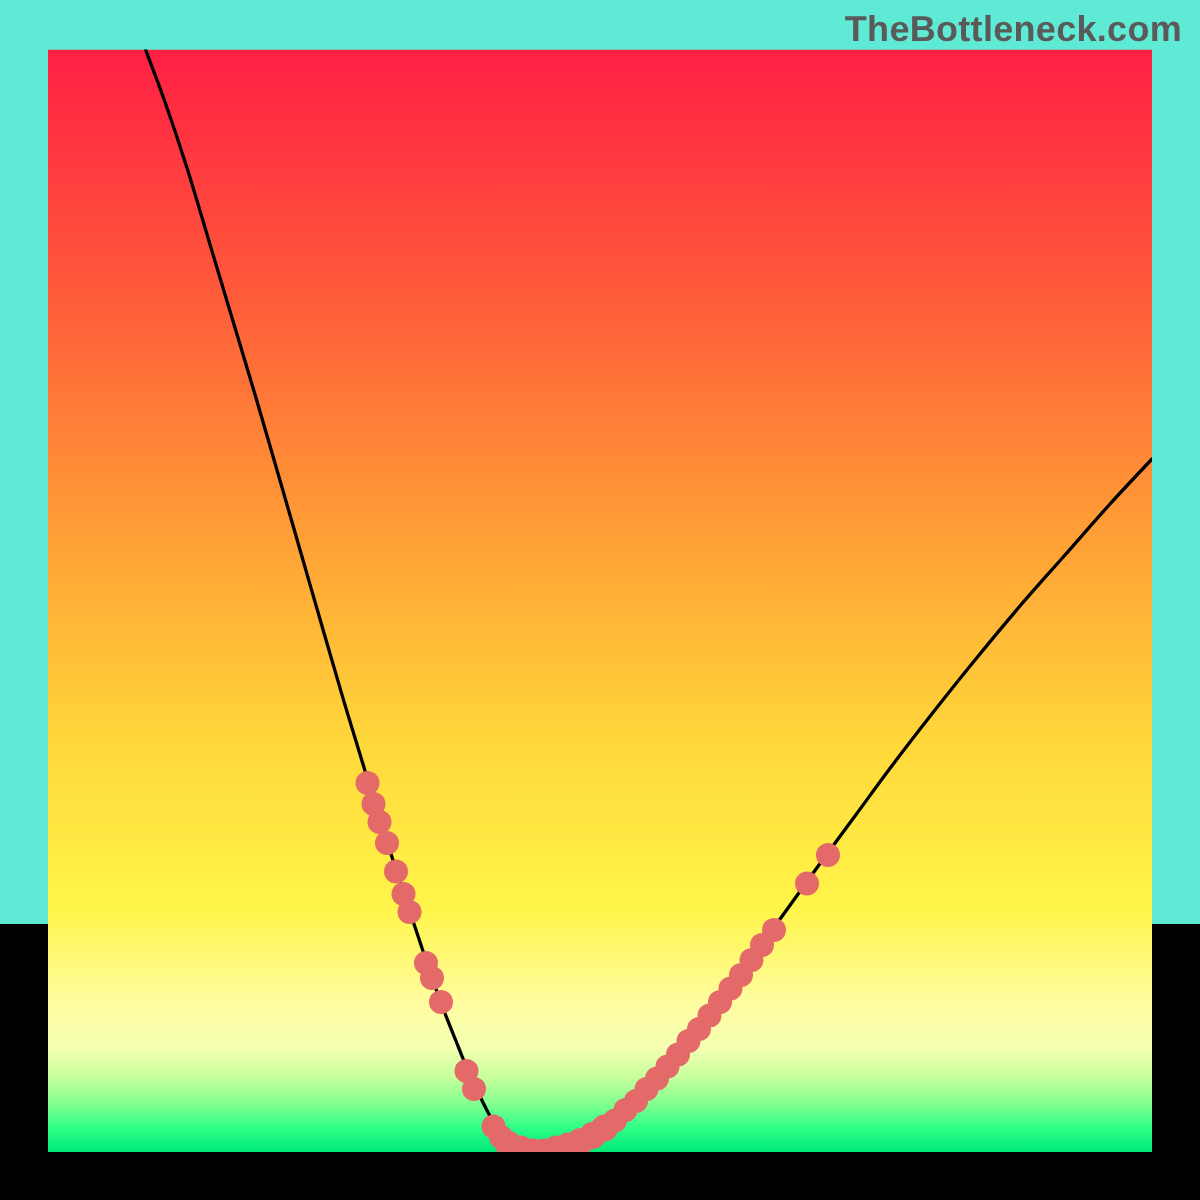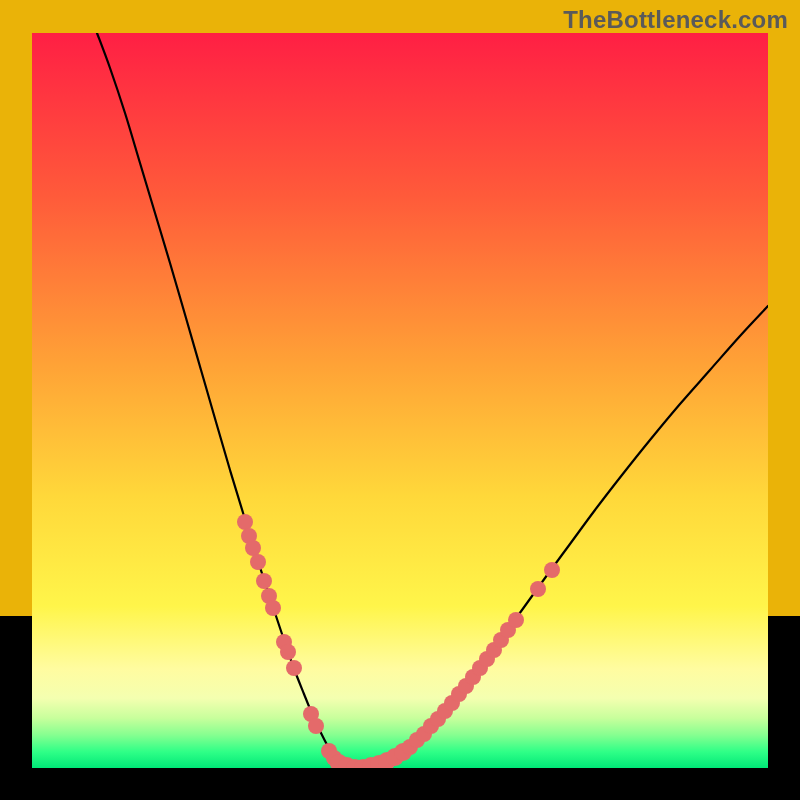--- a/index.html
+++ b/index.html
@@ -8,21 +8,21 @@
     width: 800px;
     height: 800px;
     background: #000;
     overflow: hidden;
     font-family: Arial, Helvetica, sans-serif;
   }
   .stage {
     position: relative;
     width: 800px;
     height: 616px;
-    background: #eab308;
+    background: #5eead4;
   }
   .watermark {
     position: absolute;
     top: 6px;
     right: 12px;
     color: #5a5a5a;
     font-size: 24px;
     font-weight: 600;
     letter-spacing: 0.2px;
     z-index: 10;

